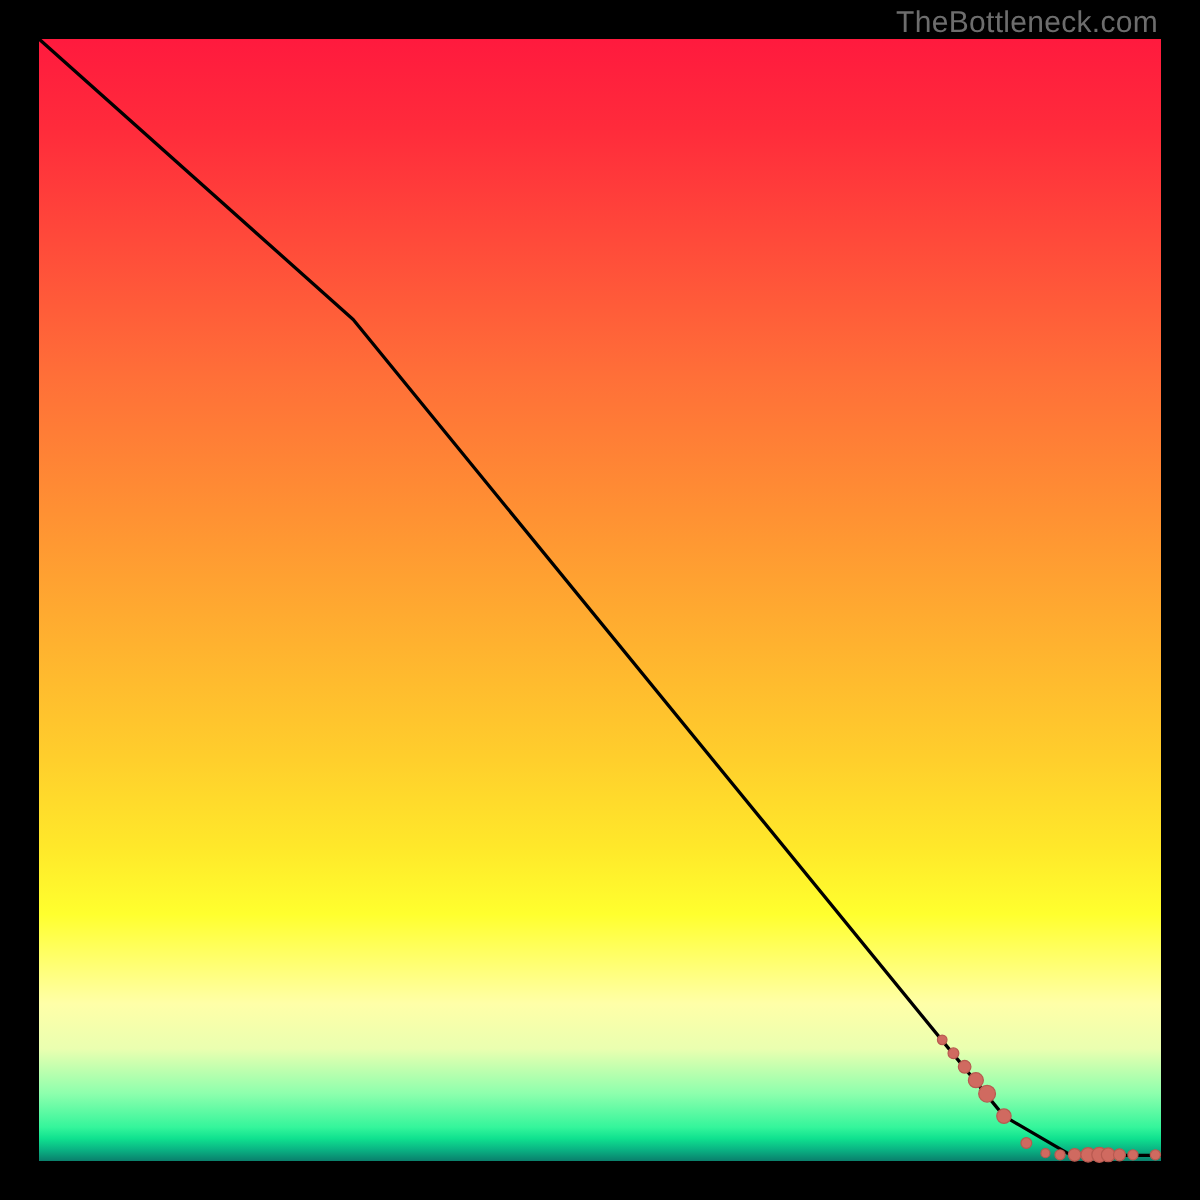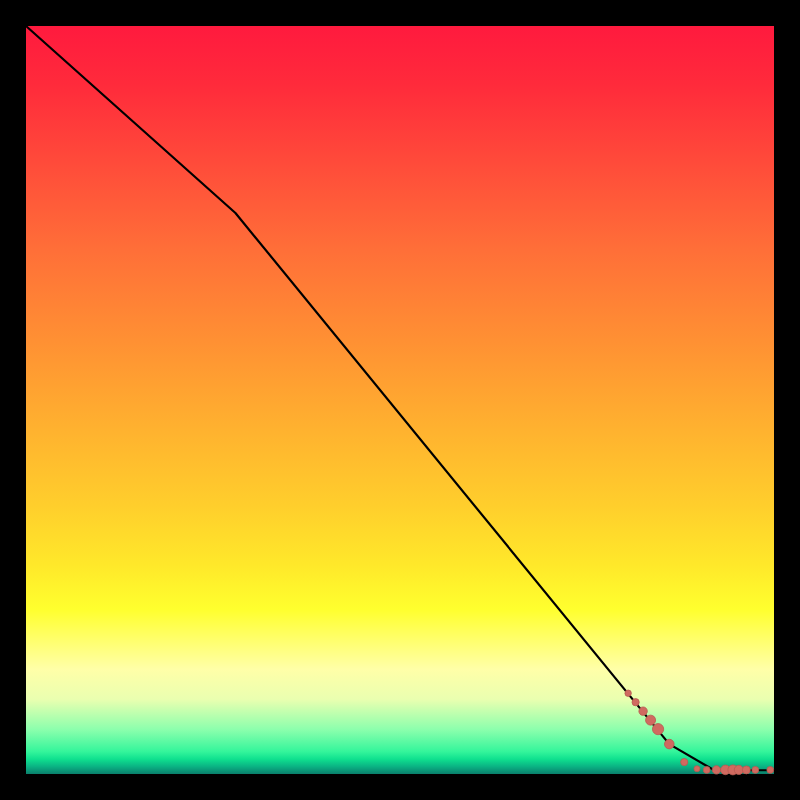--- a/index.html
+++ b/index.html
@@ -84,13 +84,14 @@
         <circle cx="690.40" cy="743.89" r="4.20" fill="#d06a60" stroke="#b85a50" stroke-width="0.8"></circle>
         <circle cx="699.38" cy="743.89" r="4.80" fill="#d06a60" stroke="#b85a50" stroke-width="0.8"></circle>
         <circle cx="706.86" cy="743.89" r="5.00" fill="#d06a60" stroke="#b85a50" stroke-width="0.8"></circle>
         <circle cx="712.84" cy="743.89" r="4.60" fill="#d06a60" stroke="#b85a50" stroke-width="0.8"></circle>
         <circle cx="720.32" cy="743.89" r="4.00" fill="#d06a60" stroke="#b85a50" stroke-width="0.8"></circle>
         <circle cx="729.30" cy="743.89" r="3.40" fill="#d06a60" stroke="#b85a50" stroke-width="0.8"></circle>
         <circle cx="744.26" cy="743.89" r="3.40" fill="#d06a60" stroke="#b85a50" stroke-width="0.8"></circle>
       </g>
   </svg>
 
+  <div class="watermark">TheBottleneck.com</div>
 </div>
 
 </body></html>

